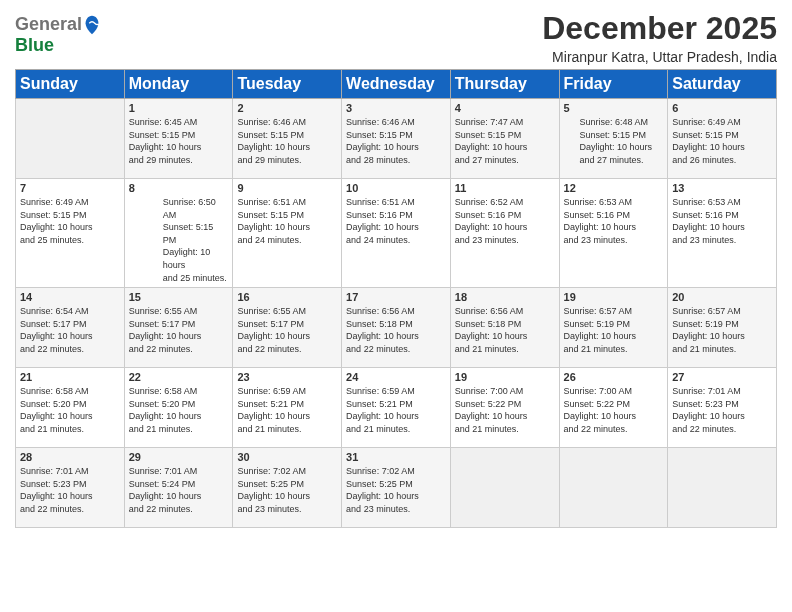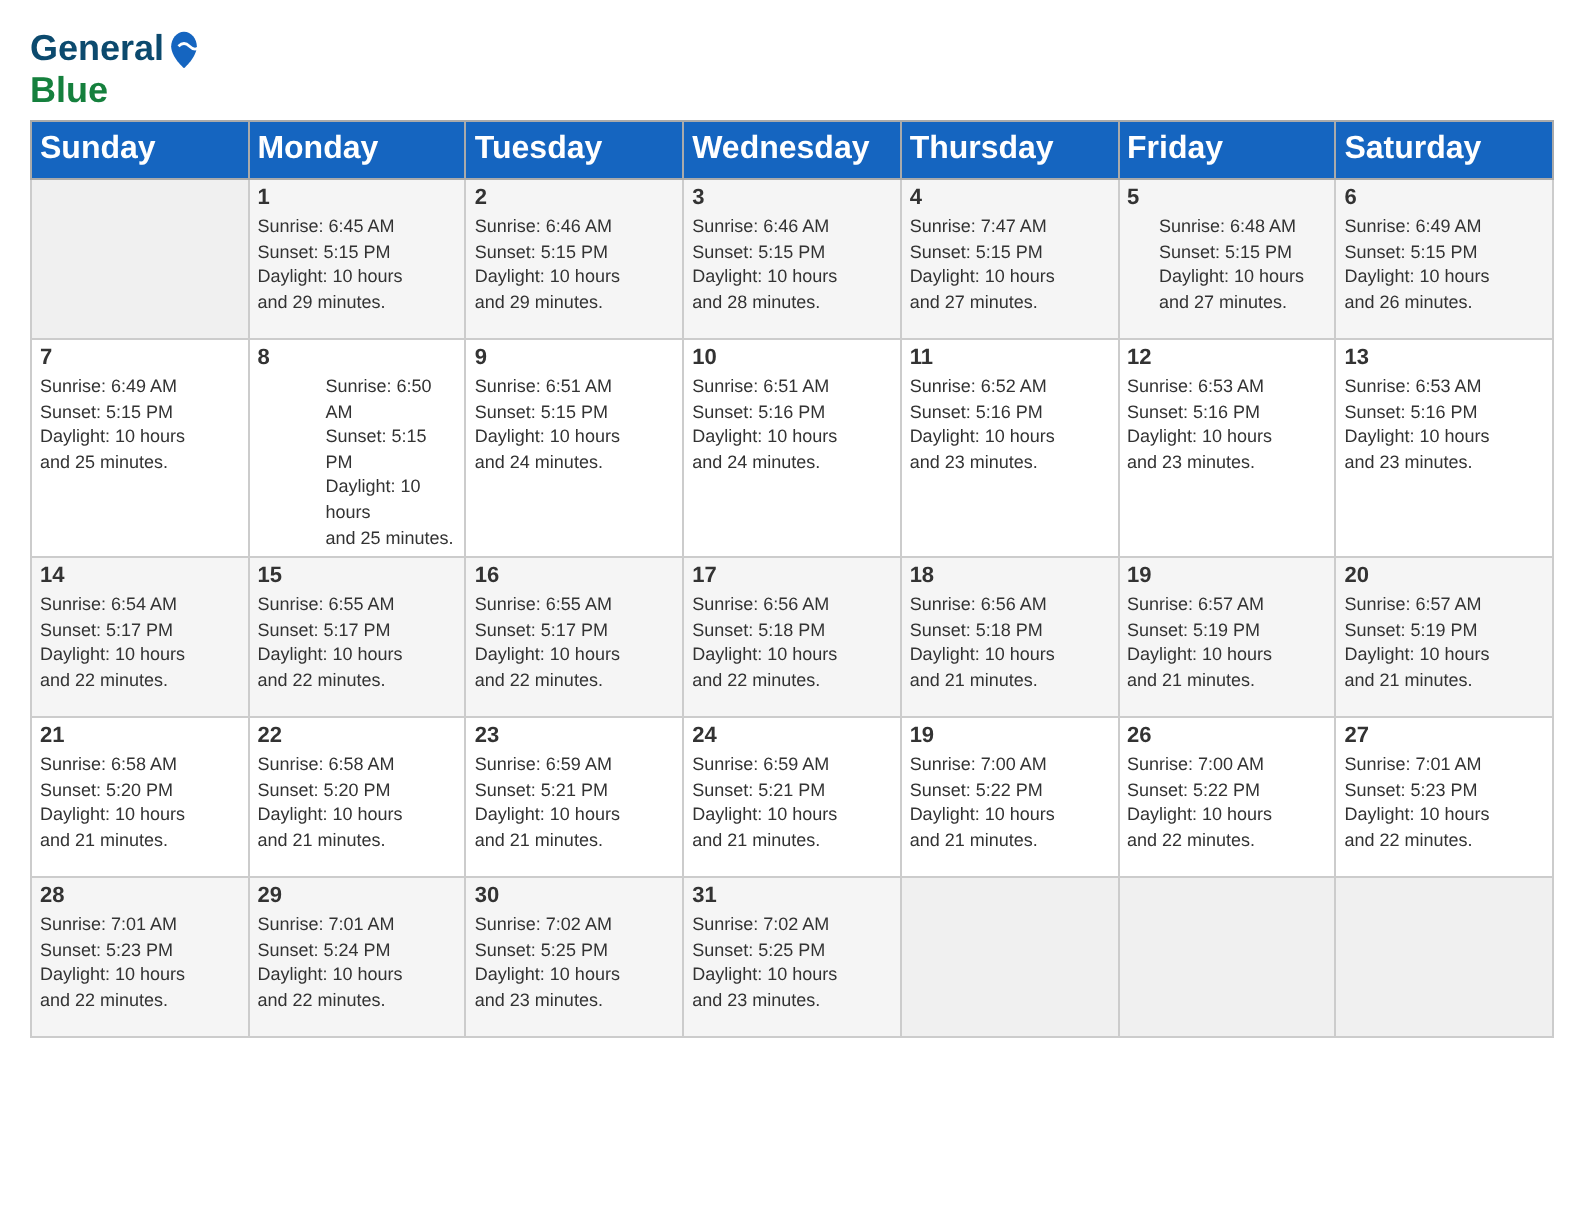--- a/index.html
+++ b/index.html
@@ -23,21 +23,21 @@
     .logo {
       display: flex;
       align-items: center;
       margin-top: 4px;
     }
     .logo-text {
       font-size: 18px;
       font-weight: bold;
       line-height: 1.1;
     }
-    .logo-general { color: #0c4a6e; }
+    .logo-general { color: #737373; }
     .logo-blue { color: #15803d; }
     .logo-icon {
       width: 18px;
       height: 22px;
       margin-left: 1px;
     }
     .title-block {
       text-align: right;
     }
     .month-title {
@@ -105,20 +105,24 @@
           <span class="logo-text logo-general">General</span>
 
           <svg class="logo-icon" viewBox="0 0 18 24" fill="none">
             <path d="M9 2 C13 2 16 6 16 10 C16 16 9 22 9 22 C9 22 2 16 2 10 C2 6 5 2 9 2Z" fill="#1565c0"></path>
             <path d="M6 10 Q9 7 12 10 Q15 13 18 10" stroke="white" stroke-width="1.5" fill="none"></path>
           </svg>
         </div>
         <span class="logo-text logo-blue">Blue</span>
       </div>
     </div>
+    <div class="title-block">
+      <div class="month-title">December 2025</div>
+      <div class="subtitle">Miranpur Katra, Uttar Pradesh, India</div>
+    </div>
   </div>
 
   <table class="calendar-table">
     <thead>
       <tr>
       <th>Sunday</th>
           <th>Monday</th>
           <th>Tuesday</th>
           <th>Wednesday</th>
           <th>Thursday</th>

